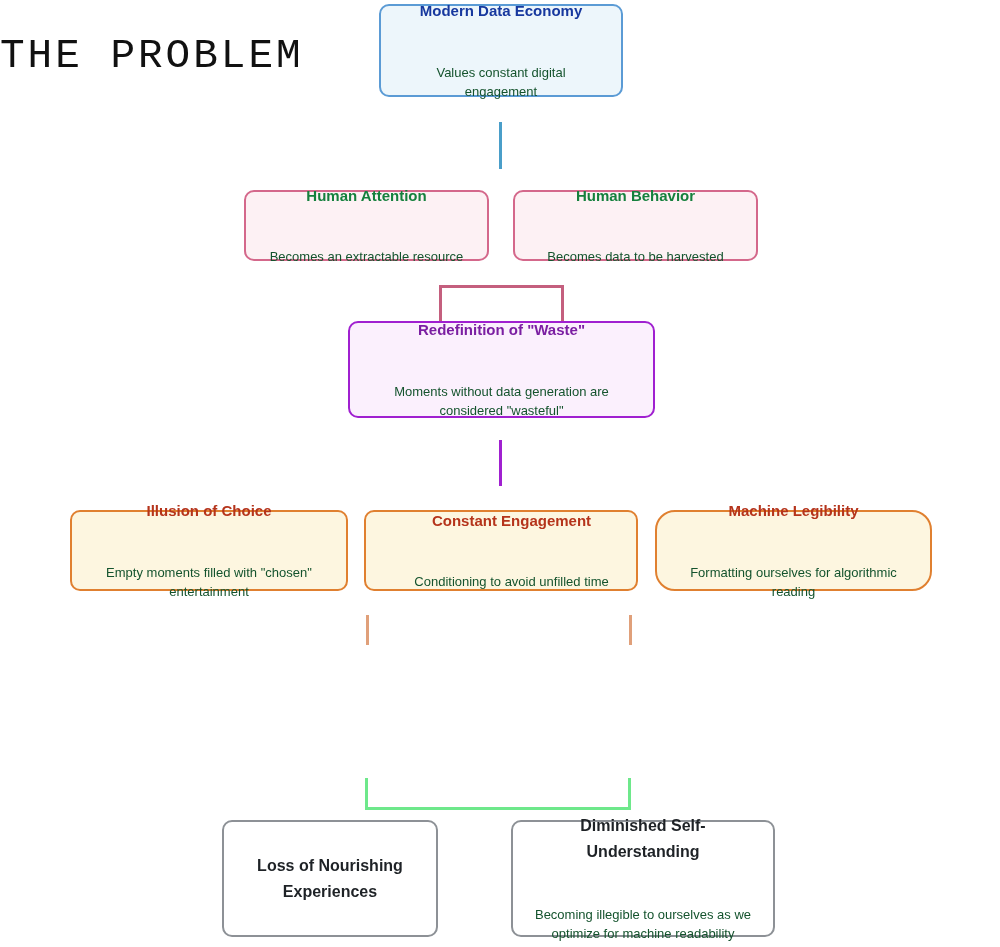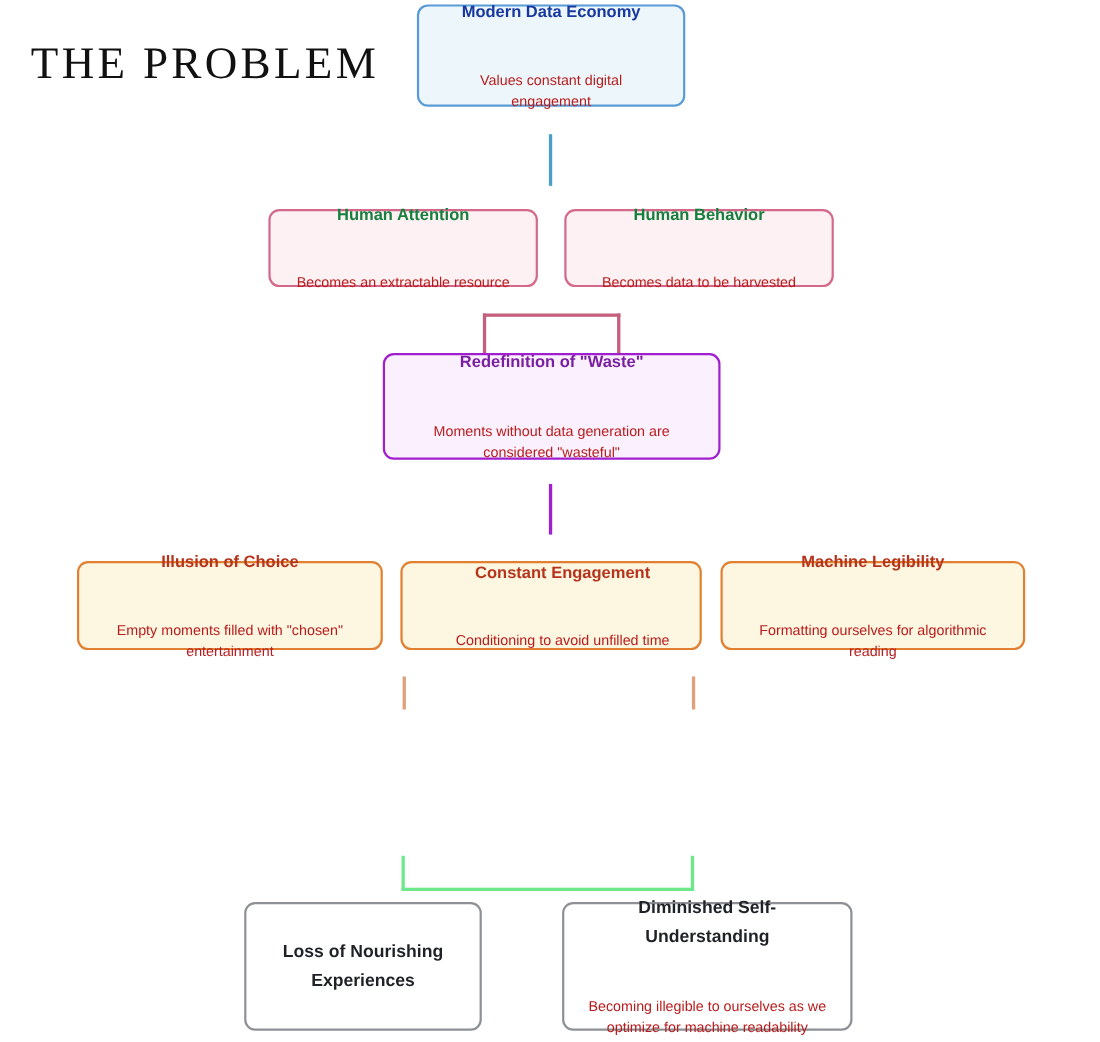--- a/index.html
+++ b/index.html
@@ -17,23 +17,23 @@
 
   #canvas {
     position: absolute;
     left: 0; top: 0;
     width: 1000px;
     height: 947px;
   }
 
   .page-title {
     position: absolute;
-    left: 28px;
+    left: 0;
     top: 33px;
-    font-family: Liberation Serif, serif;
+    font-family: Liberation Mono, monospace;
     font-size: 41px;
     letter-spacing: 3px;
     color: #111111;
     font-weight: 400;
     white-space: nowrap;
   }
 
   .node {
     position: absolute;
     box-sizing: border-box;
@@ -49,21 +49,21 @@
   }
   .node .n-title {
     font-weight: bold;
     font-size: 15px;
     line-height: 1.55;
     margin: 0;
   }
   .node .n-sub {
     font-size: 13px;
     line-height: 1.5;
-    color: #b91c1c;
+    color: #14532d;
     margin: 0;
   }
 
   
   .theme-blue   { border-color: #5b9bd5; background: #edf6fb; }
   .theme-blue   .n-title { color: #17389e; }
 
   .theme-pink   { border-color: #d4688b; background: #fdf1f4; }
   .theme-pink   .n-title { color: #15803d; }
 
@@ -130,21 +130,21 @@
   <div class="node theme-orange" style="left:70px; top:510px; width:278px; height:81px;">
     <div class="n-title">Illusion of Choice</div>
     <div class="n-sub" style="max-width:224px;">Empty moments filled with "chosen" entertainment</div>
   </div>
 
   <div class="node theme-orange" style="left:364px; top:510px; width:274px; height:81px;padding-left:33px;">
     <div class="n-title">Constant Engagement</div>
     <div class="n-sub">Conditioning to avoid unfilled time</div>
   </div>
 
-  <div class="node theme-orange" style="left:655px; top:510px; width:277px; height:81px;">
+  <div class="node theme-orange" style="left:655px; top:510px; width:277px; height:81px;border-radius:20px;">
     <div class="n-title">Machine Legibility</div>
     <div class="n-sub">Formatting ourselves for algorithmic reading</div>
   </div>
 
   <div class="conn v c-orange" style="left:366px; top:615px; height:30px;"></div>
   <div class="conn v c-orange" style="left:629px; top:615px; height:30px;"></div>
 
 
   <div class="conn v c-green" style="left:365px; top:778px; height:32px;"></div>
   <div class="conn v c-green" style="left:628px; top:778px; height:32px;"></div>

